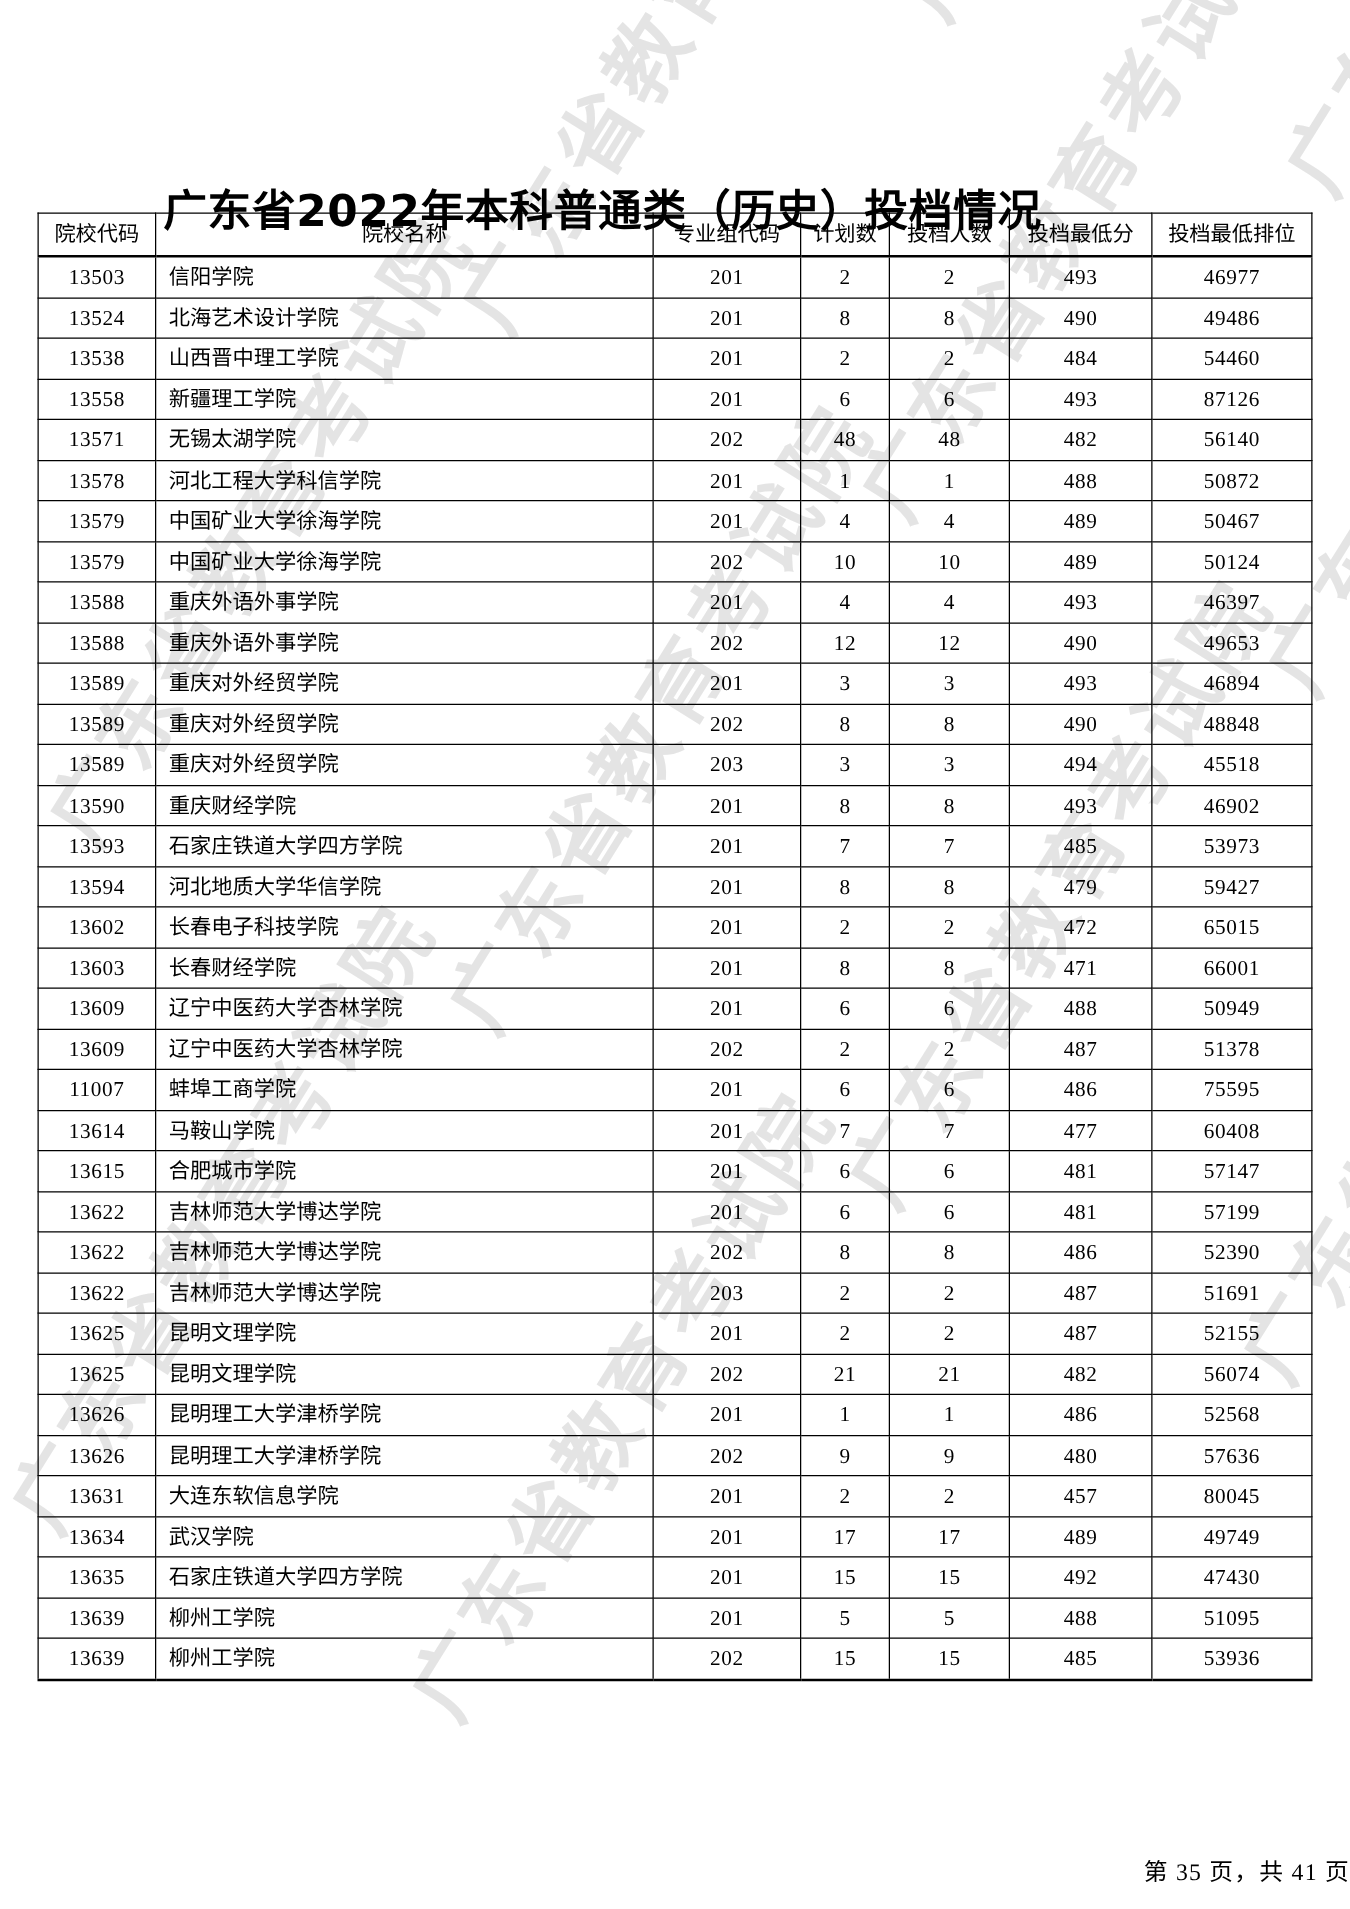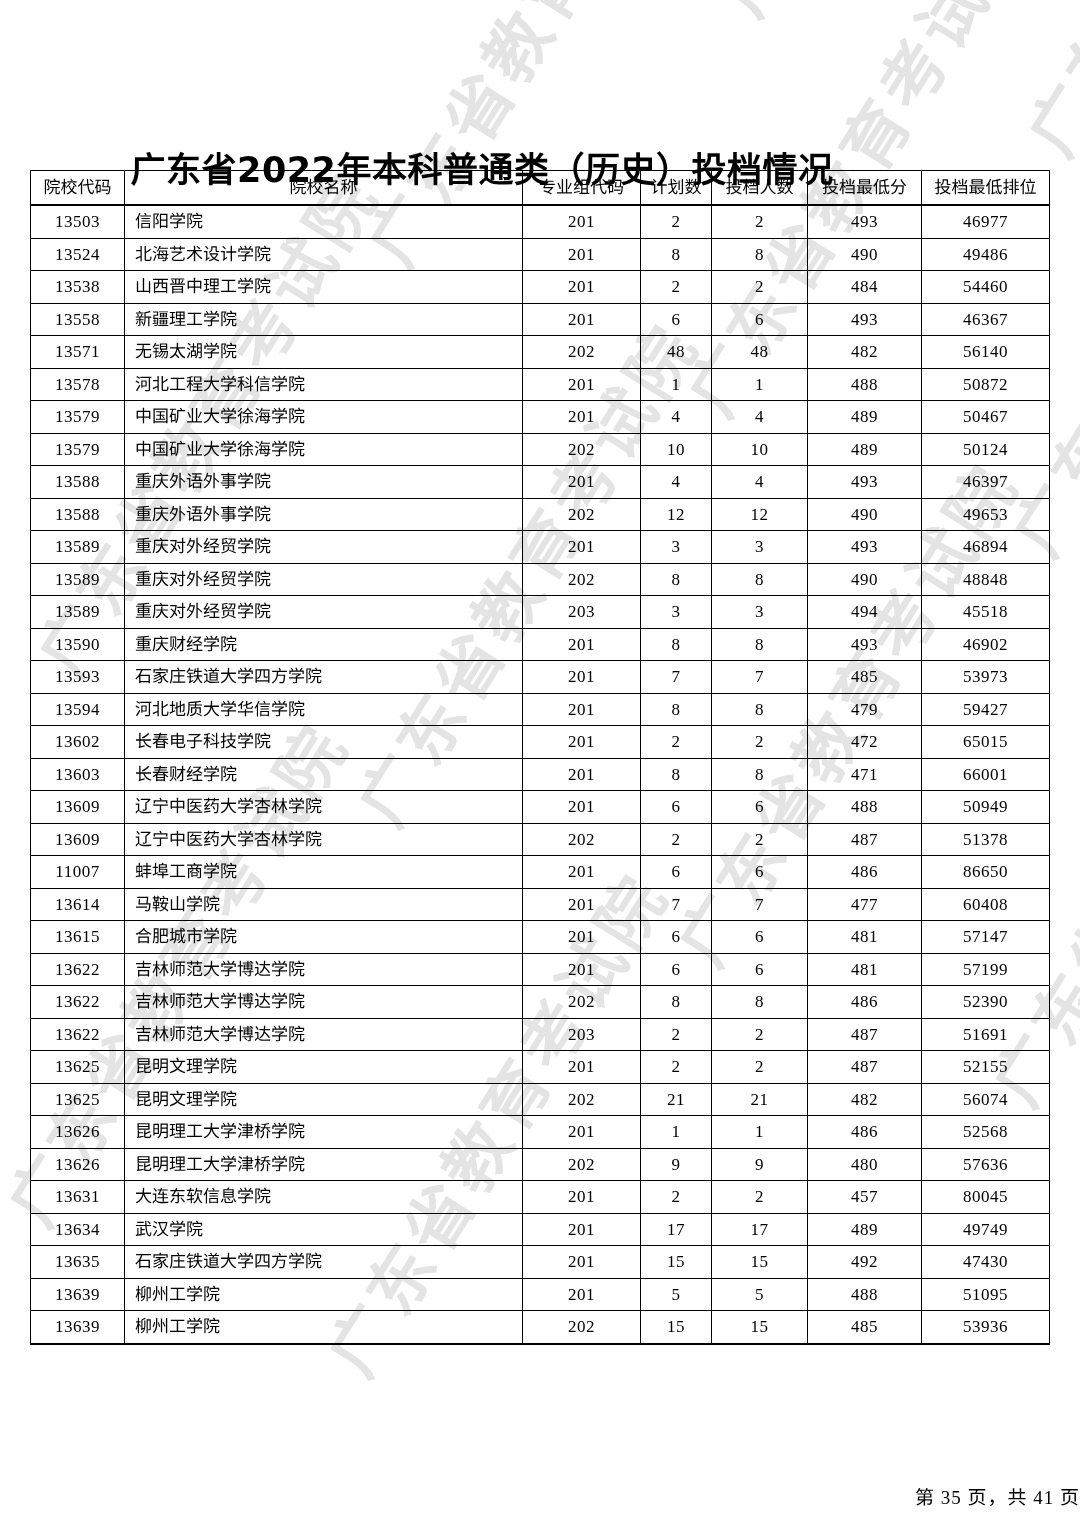--- a/index.html
+++ b/index.html
@@ -204,21 +204,21 @@
             <td class="c-num">484</td>
             <td class="c-num">54460</td>
           </tr>
           <tr>
             <td class="c-code">13558</td>
             <td class="c-name">新疆理工学院</td>
             <td class="c-num">201</td>
             <td class="c-num">6</td>
             <td class="c-num">6</td>
             <td class="c-num">493</td>
-            <td class="c-num">46367</td>
+            <td class="c-num">87126</td>
           </tr>
           <tr>
             <td class="c-code">13571</td>
             <td class="c-name">无锡太湖学院</td>
             <td class="c-num">202</td>
             <td class="c-num">48</td>
             <td class="c-num">48</td>
             <td class="c-num">482</td>
             <td class="c-num">56140</td>
           </tr>
@@ -357,21 +357,21 @@
             <td class="c-num">487</td>
             <td class="c-num">51378</td>
           </tr>
           <tr>
             <td class="c-code">11007</td>
             <td class="c-name">蚌埠工商学院</td>
             <td class="c-num">201</td>
             <td class="c-num">6</td>
             <td class="c-num">6</td>
             <td class="c-num">486</td>
-            <td class="c-num">86650</td>
+            <td class="c-num">75595</td>
           </tr>
           <tr>
             <td class="c-code">13614</td>
             <td class="c-name">马鞍山学院</td>
             <td class="c-num">201</td>
             <td class="c-num">7</td>
             <td class="c-num">7</td>
             <td class="c-num">477</td>
             <td class="c-num">60408</td>
           </tr>

